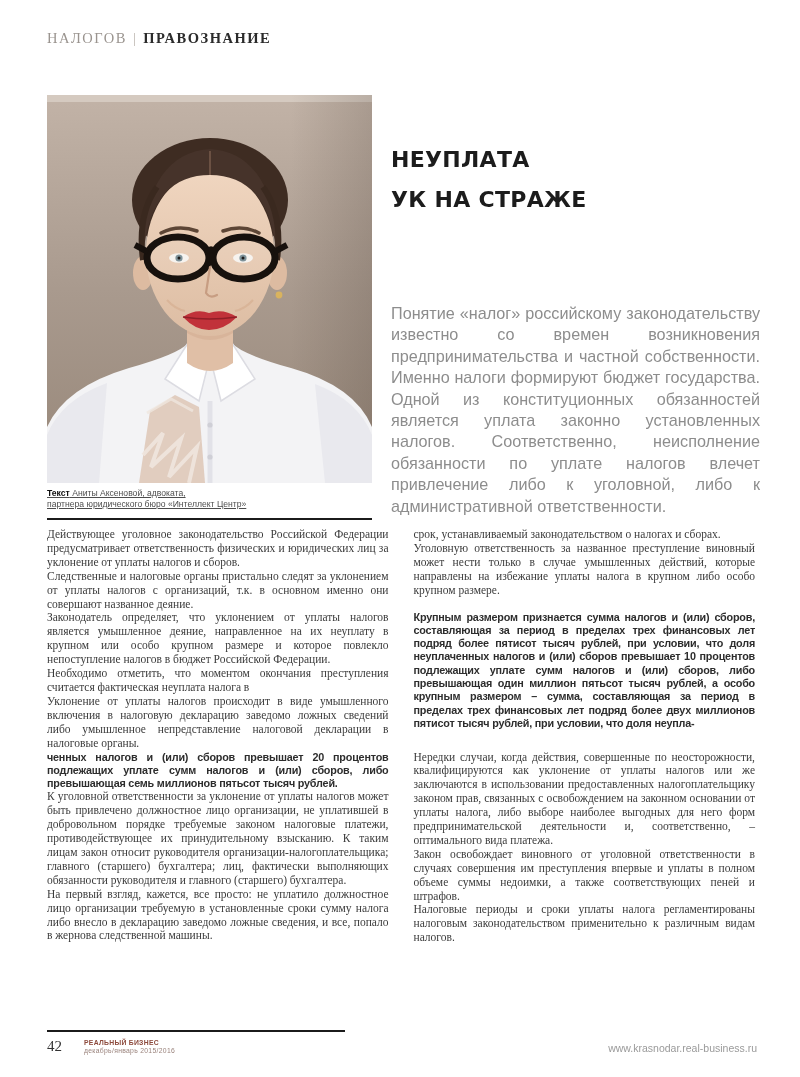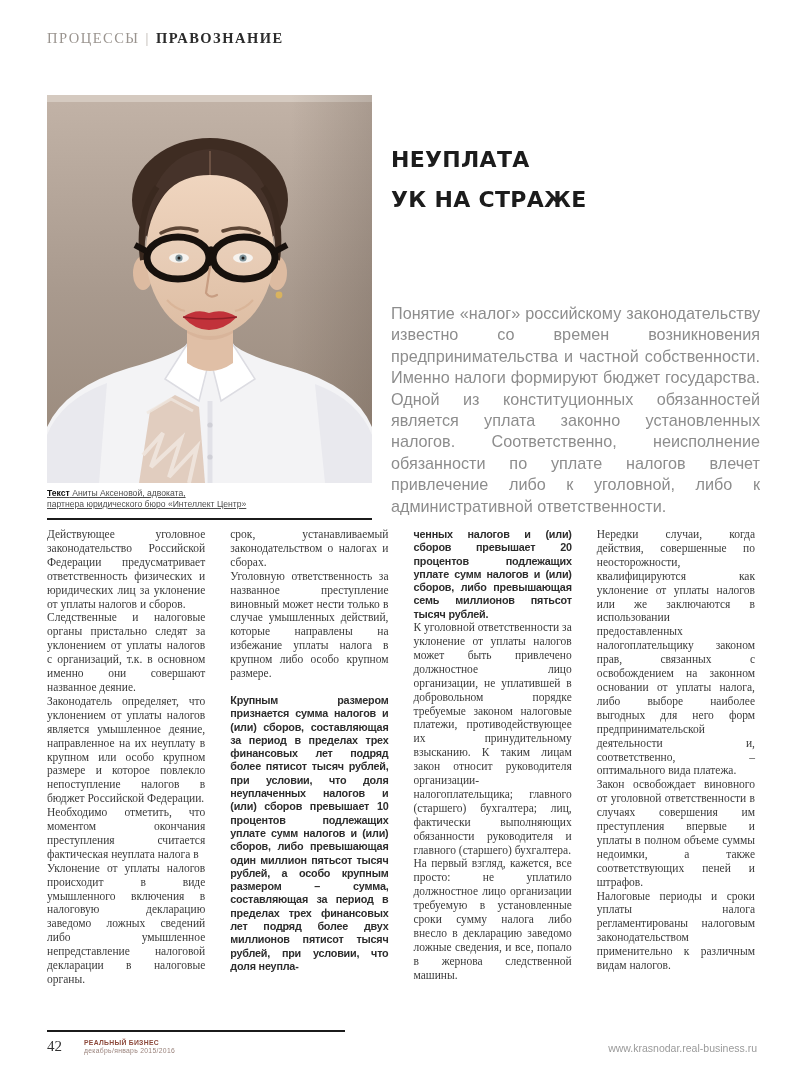--- a/index.html
+++ b/index.html
@@ -23,42 +23,42 @@
   .caption-rule{position:absolute;left:47px;top:518px;width:325px;height:2px;background:#1b1b1b;}
   
   .title{position:absolute;left:391px;top:140px;width:372px;
     font-family:"DejaVu Sans",sans-serif;font-weight:700;color:#1c1c1c;
     font-size:22px;line-height:40px;letter-spacing:.3px;}
   
   .lead{position:absolute;left:391px;top:303px;width:369px;
     font-size:16.2px;line-height:21.4px;color:#8d8d8d;text-align:justify;}
   
   .columns{position:absolute;left:47px;top:528px;width:708px;
-    display:grid;grid-template-columns:repeat(4,1fr);column-gap:25px;}
+    display:grid;grid-template-columns:repeat(2,1fr);column-gap:25px;}
   .col{min-width:0;}
   .para{margin:0;text-align:justify;}
   .para.serif{font-family:"Liberation Serif",serif;font-size:11.5px;line-height:13.9px;color:#3b3b3b;}
   .para.sans-bold{font-family:"Liberation Sans",sans-serif;font-weight:700;
     font-size:10.8px;line-height:13.3px;letter-spacing:-.2px;color:#2d2d2d;}
   .para.sans-bold:not(:first-child){margin-top:13px;}
   
   .footer-rule{position:absolute;left:47px;top:1030px;width:298px;height:2px;background:#1b1b1b;}
   .footer-page{position:absolute;left:47px;top:1038px;
     font-family:"Liberation Serif",serif;font-size:15px;color:#333;}
   .footer-mag{position:absolute;left:84px;top:1039px;
     font-size:6.8px;line-height:8.2px;font-weight:700;color:#8d4a3c;letter-spacing:.3px;}
   .footer-mag .issue{font-weight:400;color:#9a837c;}
   .footer-site{position:absolute;right:43px;top:1042px;
     font-size:10.5px;color:#9a9a9a;}
 </style>
 </head>
 <body>
 
 <div class="rubric-line">
-  <span class="section">ПРОЦЕССЫ</span><span class="sep">|</span><span class="rubric">ПРАВОЗНАНИЕ</span>
+  <span class="section">НАЛОГОВ</span><span class="sep">|</span><span class="rubric">ПРАВОЗНАНИЕ</span>
 </div>
 
 <div class="photo">
   <svg width="325" height="388" viewBox="0 0 325 388" xmlns="http://www.w3.org/2000/svg">
     <defs>
       <linearGradient id="bg" x1="0" y1="0" x2="0" y2="1">
         <stop offset="0" stop-color="#c2b3a7"></stop>
         <stop offset="0.5" stop-color="#a99a8e"></stop>
         <stop offset="1" stop-color="#978779"></stop>
       </linearGradient>

